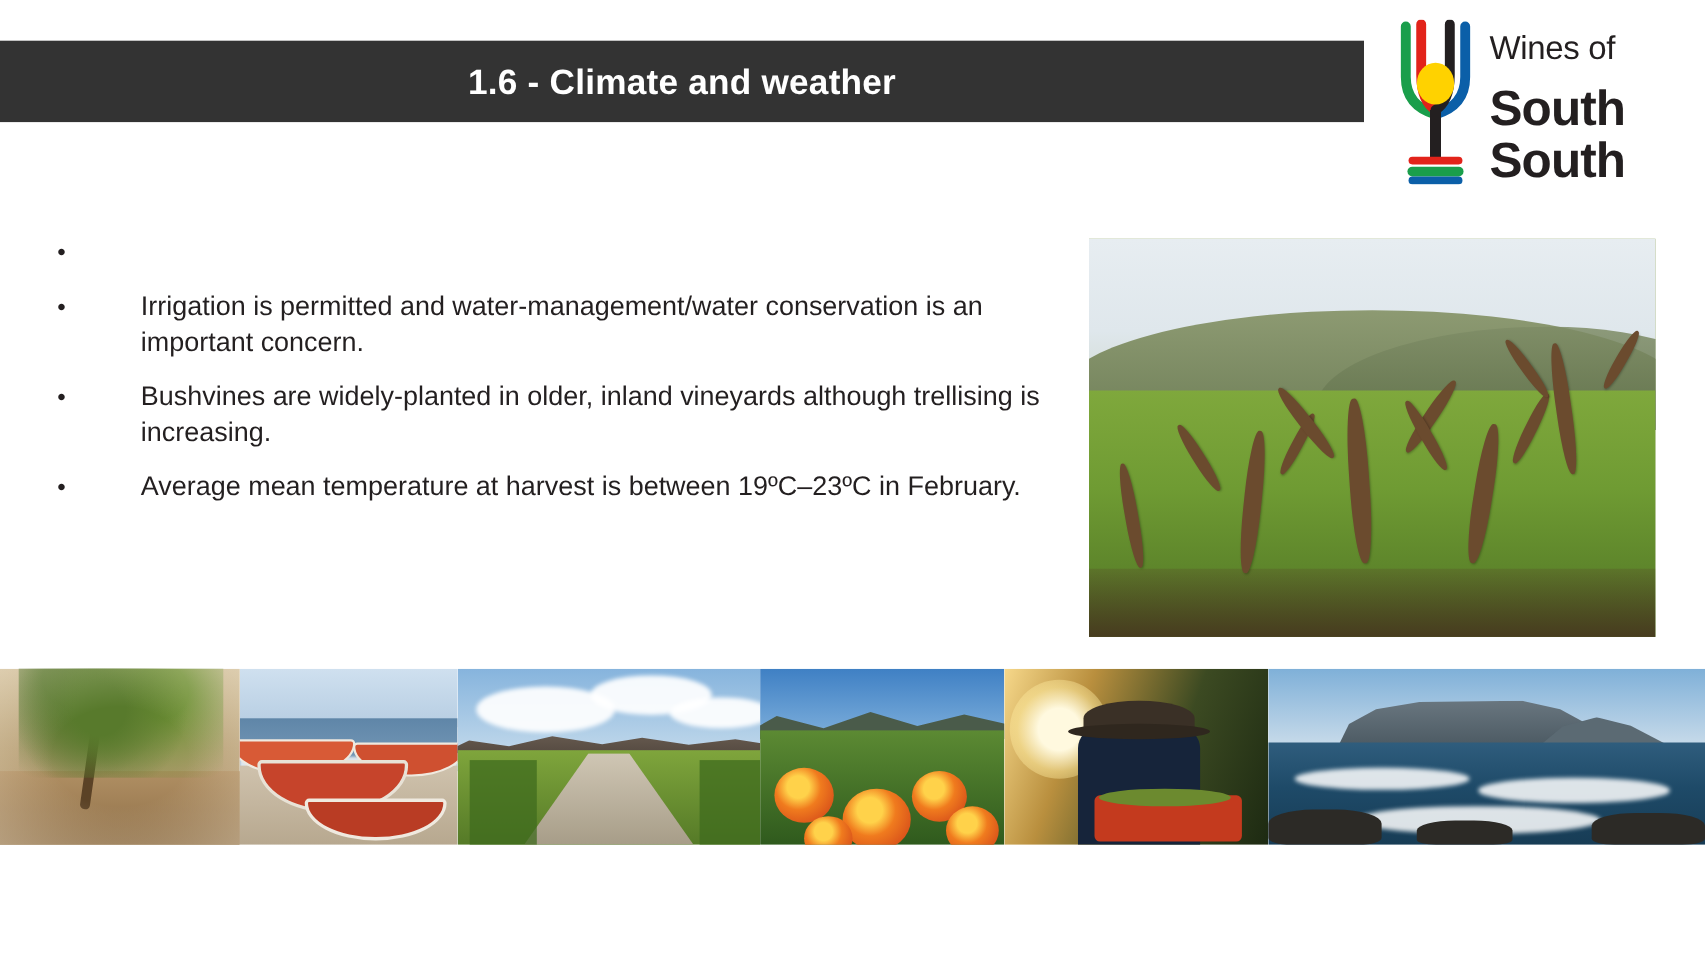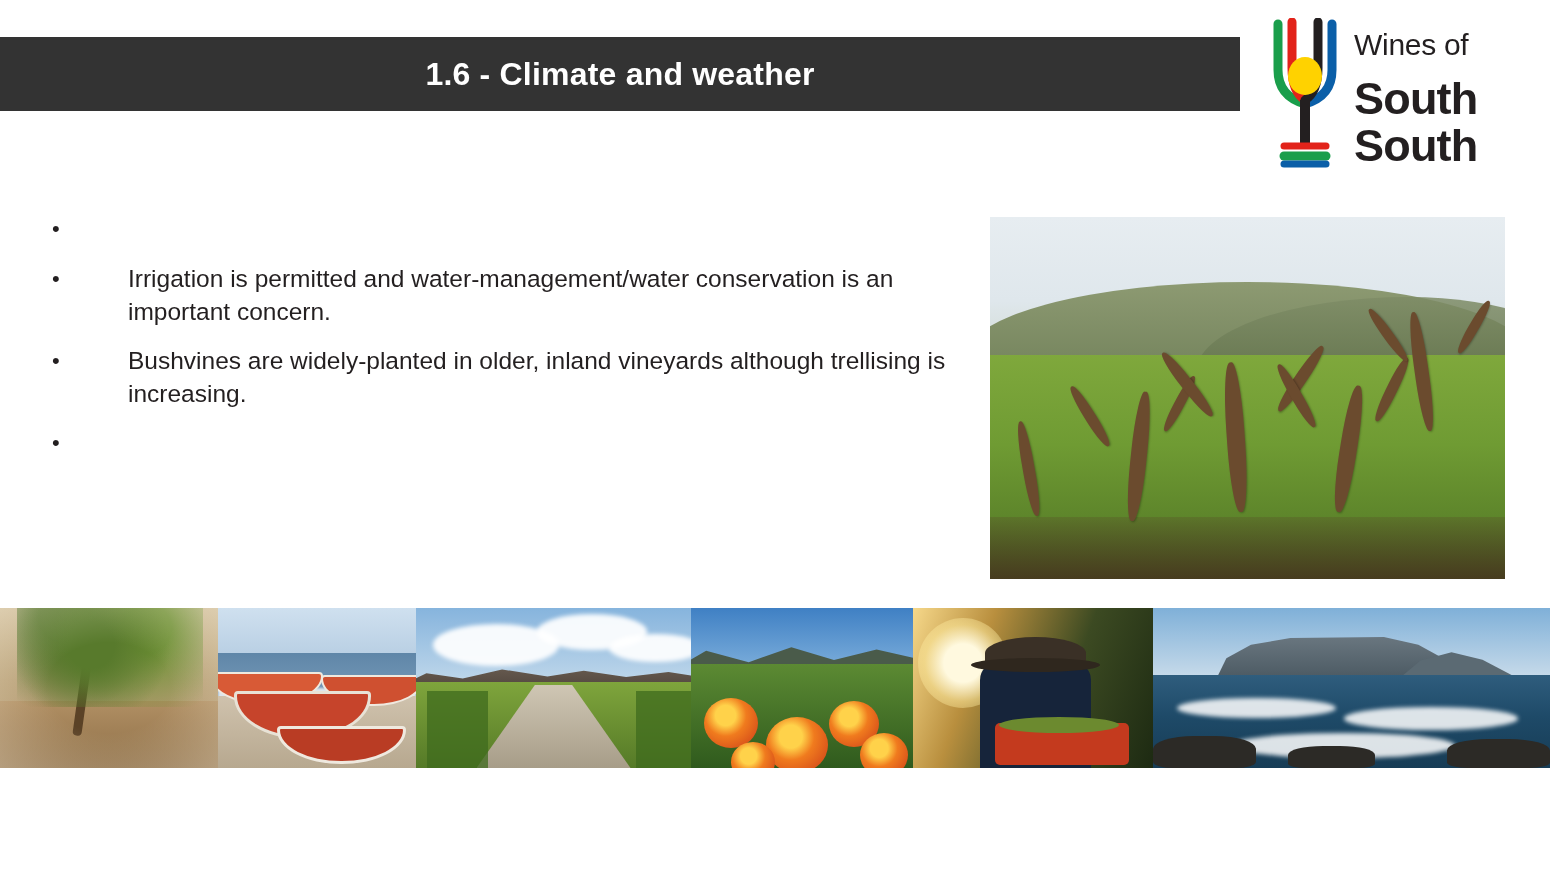--- a/index.html
+++ b/index.html
@@ -299,20 +299,21 @@
   <div class="bullet-row">
     <div class="bullet-dot">•</div>
     <div class="bullet-text">Irrigation is permitted and water-management/water conservation is an important concern.</div>
   </div>
   <div class="bullet-row">
     <div class="bullet-dot">•</div>
     <div class="bullet-text">Bushvines are widely-planted in older, inland vineyards although trellising is increasing.</div>
   </div>
   <div class="bullet-row">
     <div class="bullet-dot">•</div>
+    <div class="bullet-text">Average mean temperature at harvest is between 19ºC–23ºC in February.</div>
   </div>
 </div>
 
 <div class="main-photo">
   <div class="mp-sky"></div>
   <div class="mp-hill"></div>
   <div class="mp-hill2"></div>
   <div class="mp-grass"></div>
   <div class="mp-soil"></div>
   <div class="vine" style="left:26%;top:48%;width:16px;height:130px;transform:rotate(6deg);"></div>

